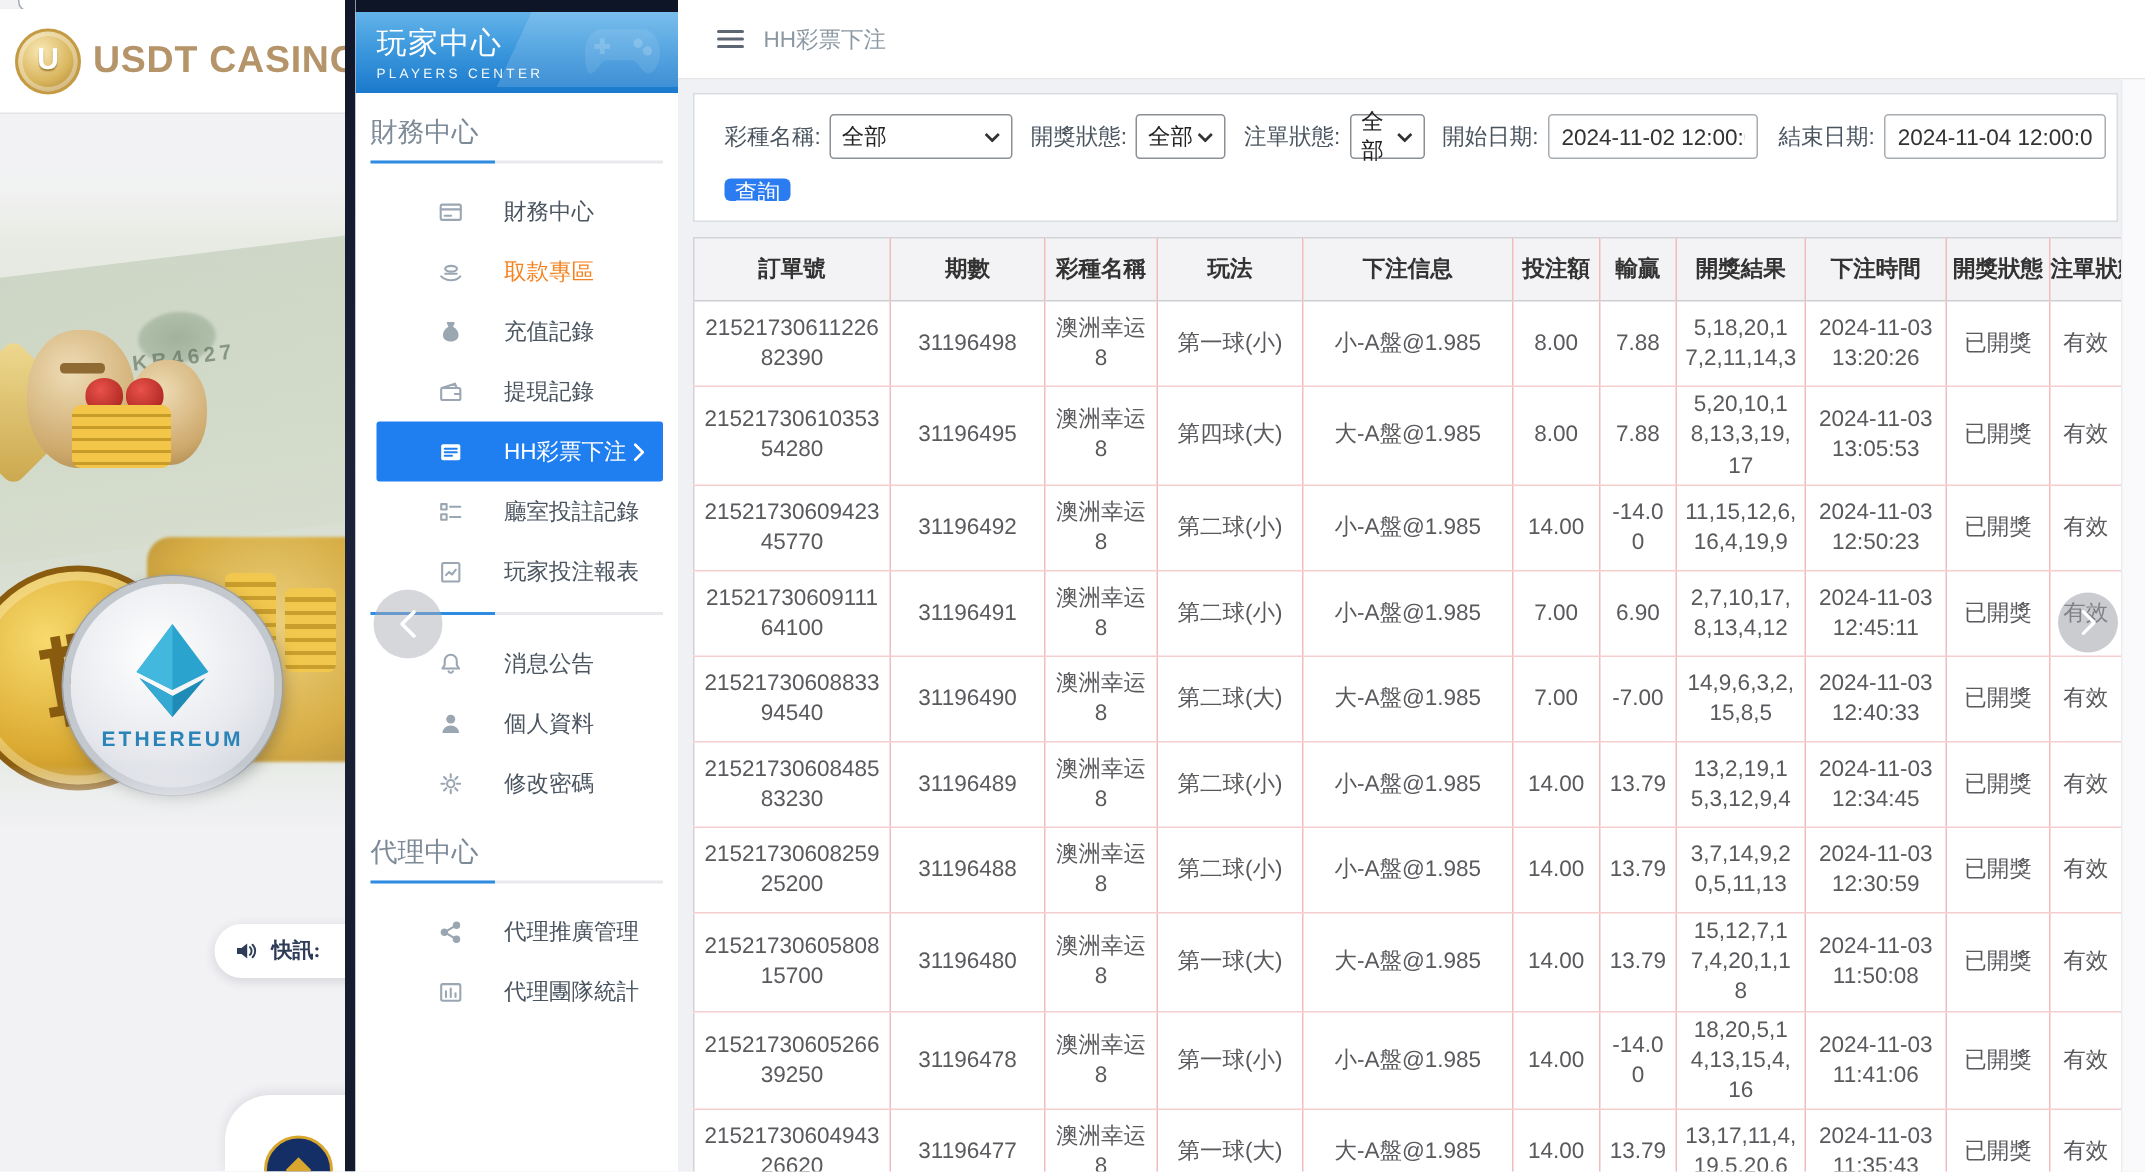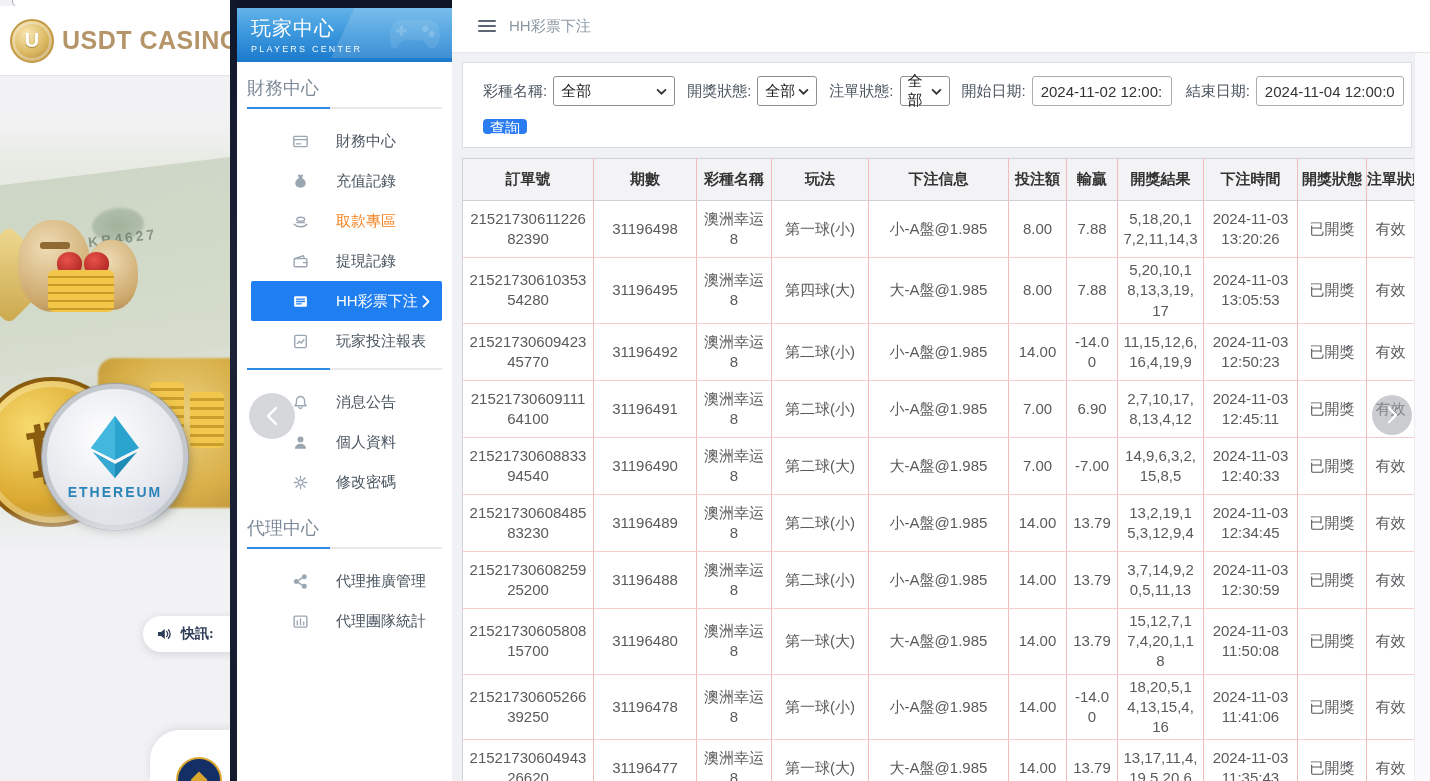--- a/index.html
+++ b/index.html
@@ -174,37 +174,37 @@
     <div class="side-items">
         <div class="side-item">
           <span class="s-icon">
             <svg width="17" height="17" viewBox="0 0 16 16" fill="none" stroke="currentColor" stroke-width="1.3" stroke-linecap="round" stroke-linejoin="round">
               <rect x="1.7" y="3.2" width="12.6" height="9.6" rx="1"></rect>
               <path d="M1.7 6.2h12.6M4.2 10.2h4"></path>
             </svg>
           </span>
           <span class="s-label">財務中心</span>
         </div>
+        <div class="side-item accent">
+          <span class="s-icon">
+            <svg width="17" height="17" viewBox="0 0 16 16" fill="none" stroke="currentColor" stroke-width="1.3" stroke-linecap="round" stroke-linejoin="round">
+              <ellipse cx="8.2" cy="5.8" rx="3.7" ry="1.8"></ellipse>
+              <path d="M2 10.6c1.6 1.7 3.7 2.4 6.1 2.4 2.6 0 4.6-.8 5.9-2.4M4.5 8.9h7.2"></path>
+            </svg>
+          </span>
+          <span class="s-label">取款專區</span>
+        </div>
         <div class="side-item">
           <span class="s-icon">
             <svg width="17" height="17" viewBox="0 0 16 16" fill="none" stroke="currentColor" stroke-width="1.3" stroke-linecap="round" stroke-linejoin="round">
               <path d="M6.2 2.2h3.6l-.9 2H7.1z" fill="currentColor"></path>
               <path d="M6.7 4.4C4.5 5.8 3.1 7.6 3.1 9.7c0 2.6 2.1 4.1 4.9 4.1s4.9-1.5 4.9-4.1c0-2.1-1.4-3.9-3.6-5.3z" fill="currentColor" stroke="none"></path>
             </svg>
           </span>
           <span class="s-label">充值記錄</span>
-        </div>
-        <div class="side-item accent">
-          <span class="s-icon">
-            <svg width="17" height="17" viewBox="0 0 16 16" fill="none" stroke="currentColor" stroke-width="1.3" stroke-linecap="round" stroke-linejoin="round">
-              <ellipse cx="8.2" cy="5.8" rx="3.7" ry="1.8"></ellipse>
-              <path d="M2 10.6c1.6 1.7 3.7 2.4 6.1 2.4 2.6 0 4.6-.8 5.9-2.4M4.5 8.9h7.2"></path>
-            </svg>
-          </span>
-          <span class="s-label">取款專區</span>
         </div>
         <div class="side-item">
           <span class="s-icon">
             <svg width="17" height="17" viewBox="0 0 16 16" fill="none" stroke="currentColor" stroke-width="1.3" stroke-linecap="round" stroke-linejoin="round">
               <path d="M2.4 5.4l8.3-2.8 1 2.6"></path>
               <rect x="2" y="5.3" width="12" height="7.6" rx="1"></rect>
               <path d="M10.6 9.1h3.4"></path>
             </svg>
           </span>
           <span class="s-label">提現記錄</span>
@@ -215,20 +215,30 @@
               <rect x="2" y="3" width="12" height="10" rx="1.2" fill="currentColor"></rect>
               <path d="M4.2 5.8h7.6M4.2 8h7.6M4.2 10.2h4.6" stroke="#1f7ef0" stroke-width="1.2" fill="none" stroke-linecap="round"></path>
             </svg>
           </span>
           <span class="s-label">HH彩票下注</span>
           <span class="s-chev">
             <svg width="8" height="13" viewBox="0 0 8 13">
               <path d="M1.5 1.5l5 5-5 5" stroke="#fff" stroke-width="1.8" fill="none" stroke-linecap="round" stroke-linejoin="round"></path>
             </svg>
           </span>
+        </div>
+        <div class="side-item">
+          <span class="s-icon">
+            <svg width="17" height="17" viewBox="0 0 16 16" fill="none" stroke="currentColor" stroke-width="1.3" stroke-linecap="round" stroke-linejoin="round">
+              <rect x="2" y="2.9" width="3.4" height="3.4"></rect>
+              <rect x="2" y="9.3" width="3.4" height="3.4"></rect>
+              <path d="M7.6 4.6H14M7.6 11H14"></path>
+            </svg>
+          </span>
+          <span class="s-label">廳室投註記錄</span>
         </div>
         <div class="side-item">
           <span class="s-icon">
             <svg width="17" height="17" viewBox="0 0 16 16" fill="none" stroke="currentColor" stroke-width="1.3" stroke-linecap="round" stroke-linejoin="round">
               <rect x="2.6" y="2.2" width="10.8" height="11.6" rx="1"></rect>
               <path d="M5 9.8l2-2 1.8 1.6 2.4-3"></path>
             </svg>
           </span>
           <span class="s-label">玩家投注報表</span>
         </div>

